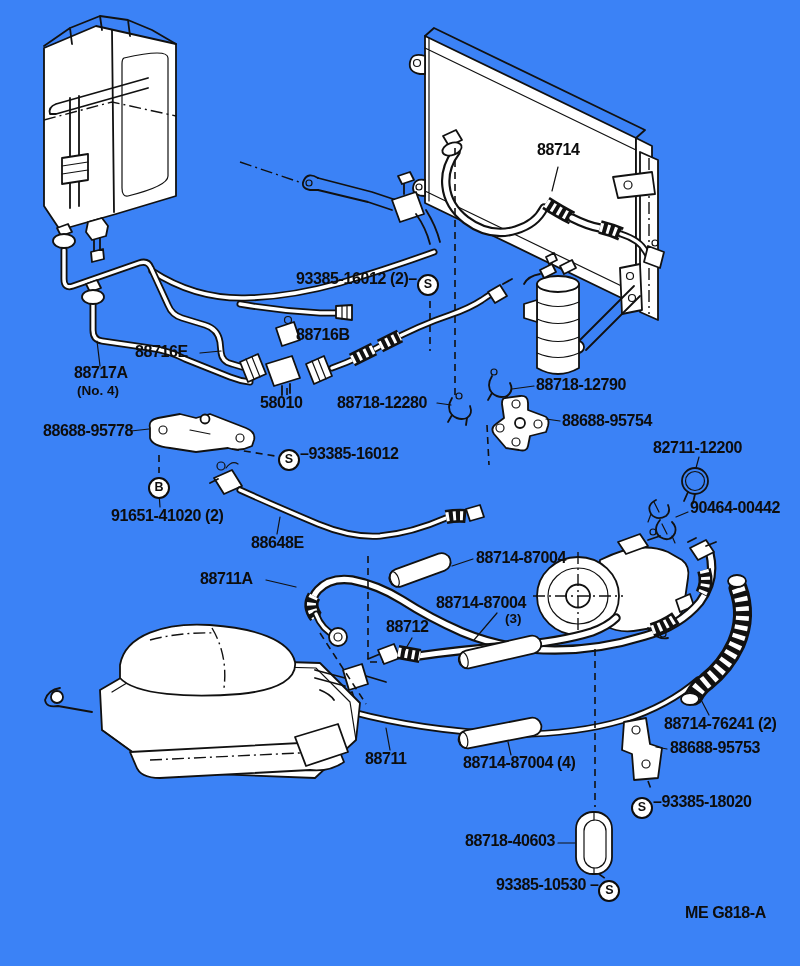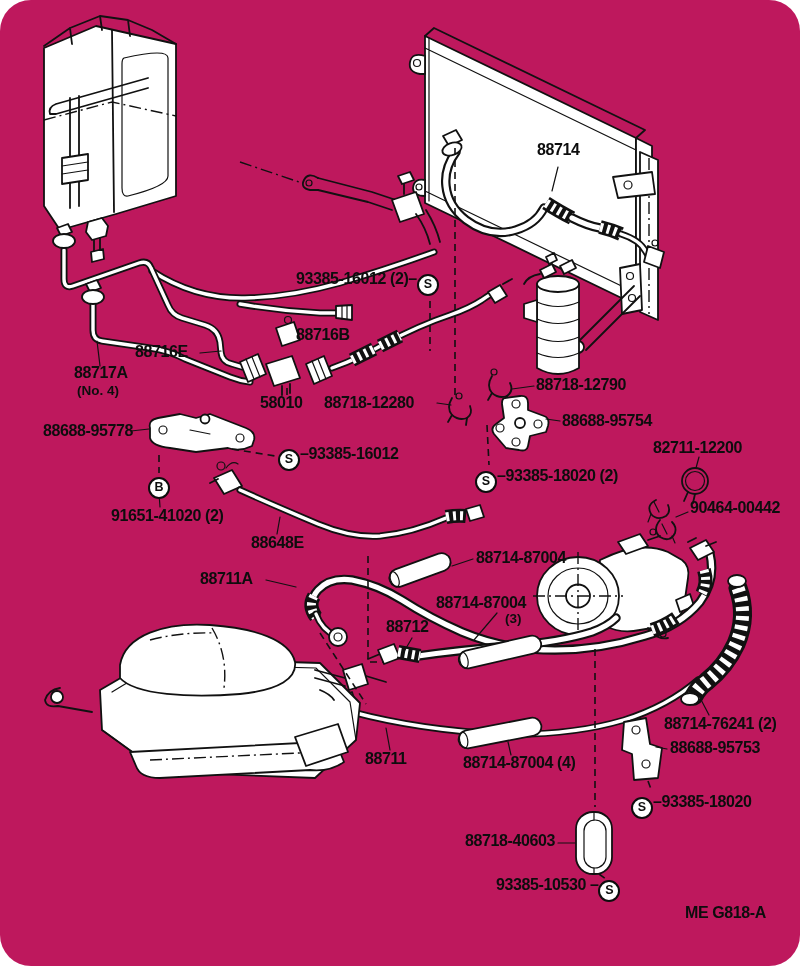--- a/index.html
+++ b/index.html
@@ -1,17 +1,17 @@
 <!DOCTYPE html>
 <html><head>
 <meta charset="utf-8">
 <style>
   html,body{margin:0;padding:0;background:#fff;}
-  .stage{position:relative;width:800px;height:966px;background:#be185d;overflow:hidden;
-         font-family:"Liberation Sans",sans-serif;border-radius:31px;}
+  .stage{position:relative;width:800px;height:966px;background:#3b82f6;overflow:hidden;
+         font-family:"Liberation Sans",sans-serif;}
   .stage svg{position:absolute;left:0;top:0;}
   .lbl{position:absolute;font:bold 16px/1.05 "Liberation Sans",sans-serif;color:#0d0d0d;
        white-space:nowrap;letter-spacing:-0.4px;}
   .sub{position:absolute;font:bold 13.5px/1 "Liberation Sans",sans-serif;color:#0d0d0d;white-space:nowrap;}
   .circ{display:inline-block;width:18px;height:18px;border:2px solid #0d0d0d;border-radius:50%;
         text-align:center;line-height:17px;font-size:12.5px;font-weight:bold;vertical-align:-4px;
         letter-spacing:0;background:#fff;}
   
   .ln{fill:none;stroke:#111;stroke-width:1.8;stroke-linecap:round;stroke-linejoin:round;}
   .fw{fill:#fff;stroke:#111;stroke-width:1.8;stroke-linejoin:round;}
@@ -328,27 +328,26 @@
   </g>
 </svg>
 
   <div class="lbl" style="left:537px;top:142px"><span>88714</span></div>
   <div class="lbl" style="left:296px;top:271px"><span>93385-16012 (2)–</span><span class="circ">S</span></div>
   <div class="lbl" style="left:296px;top:327px"><span>88716B</span></div>
   <div class="lbl" style="left:135px;top:344px"><span>88716E</span></div>
   <div class="lbl" style="left:74px;top:365px"><span>88717A</span></div>
   <div class="sub" style="left:77px;top:384px"><span>(No. 4)</span></div>
   <div class="lbl" style="left:260px;top:395px"><span>58010</span></div>
-  <div class="lbl" style="left:324px;top:395px"><span>88718-12280</span></div>
+  <div class="lbl" style="left:337px;top:395px"><span>88718-12280</span></div>
   <div class="lbl" style="left:536px;top:377px"><span>88718-12790</span></div>
   <div class="lbl" style="left:562px;top:413px"><span>88688-95754</span></div>
   <div class="lbl" style="left:43px;top:423px"><span>88688-95778</span></div>
   <div class="lbl" style="left:278px;top:446px"><span class="circ">S</span><span>–93385-16012</span></div>
   <div class="lbl" style="left:653px;top:440px"><span>82711-12200</span></div>
-  <div class="lbl" style="left:475px;top:468px"><span class="circ">S</span><span>–93385-18020 (2)</span></div>
   <div class="lbl" style="left:690px;top:500px"><span>90464-00442</span></div>
   <div class="lbl" style="left:148px;top:474px"><span class="circ">B</span><span></span></div>
   <div class="lbl" style="left:111px;top:508px"><span>91651-41020 (2)</span></div>
   <div class="lbl" style="left:251px;top:535px"><span>88648E</span></div>
   <div class="lbl" style="left:476px;top:550px"><span>88714-87004</span></div>
   <div class="lbl" style="left:200px;top:571px"><span>88711A</span></div>
   <div class="lbl" style="left:436px;top:595px"><span>88714-87004</span></div>
   <div class="sub" style="left:505px;top:612px"><span>(3)</span></div>
   <div class="lbl" style="left:386px;top:619px"><span>88712</span></div>
   <div class="lbl" style="left:664px;top:716px"><span>88714-76241 (2)</span></div>

